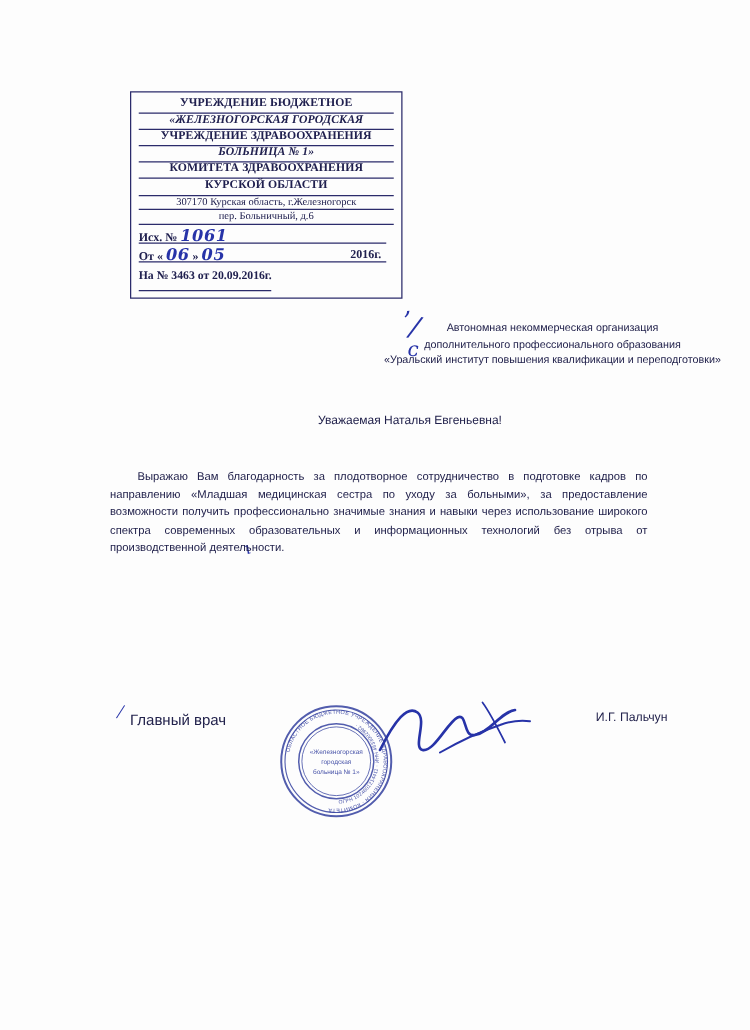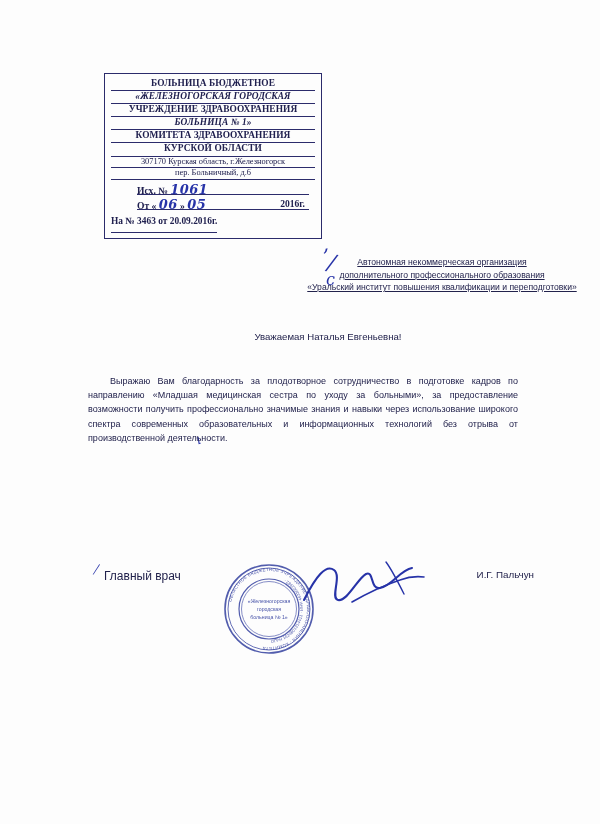--- a/index.html
+++ b/index.html
@@ -53,21 +53,20 @@
   }
   .lh-addr.u { border-bottom: 1px solid #2b2b6b; }
   .lh-row {
     font-size: 9.6px;
     font-weight: bold;
     text-align: left;
     color: #20204f;
     margin-top: 2px;
     position: relative;
     height: 13px;
-    margin-left: 26px;
   }
   .lh-row .label { display: inline-block; }
   .lh-rule {
     position: absolute;
     left: 0; right: 6px; bottom: 0;
     border-bottom: 1px solid #2b2b6b;
   }
   .lh-row .year {
     position: absolute;
     right: 10px;
@@ -105,21 +104,20 @@
   .addressee {
     position: absolute;
     left: 300px;
     top: 256px;
     width: 284px;
     text-align: center;
     font-family: "Liberation Sans", sans-serif;
     font-size: 8.6px;
     line-height: 12.6px;
     color: #22224c;
-    text-decoration: underline;
   }
 
   
   .greeting {
     position: absolute;
     left: 16px;
     top: 331px;
     width: 600px;
     text-align: center;
     font-family: "Liberation Sans", sans-serif;
@@ -188,21 +186,21 @@
     pointer-events: none;
   }
 </style>
 </head>
 <body>
 
 <div class="page">
 
   <div class="letterhead">
     <div class="lh-inner">
-      <div class="lh-line">БОЛЬНИЦА БЮДЖЕТНОЕ</div>
+      <div class="lh-line">УЧРЕЖДЕНИЕ БЮДЖЕТНОЕ</div>
       <div class="lh-line italic">«ЖЕЛЕЗНОГОРСКАЯ ГОРОДСКАЯ</div>
       <div class="lh-line">УЧРЕЖДЕНИЕ ЗДРАВООХРАНЕНИЯ</div>
       <div class="lh-line italic">БОЛЬНИЦА № 1»</div>
       <div class="lh-line">КОМИТЕТА ЗДРАВООХРАНЕНИЯ</div>
       <div class="lh-line">КУРСКОЙ ОБЛАСТИ</div>
       <div class="lh-addr u">307170 Курская область, г.Железногорск</div>
       <div class="lh-addr u">пер. Больничный, д.6</div>
 
       <div class="lh-row">
         <span class="label">Исх. №</span>

